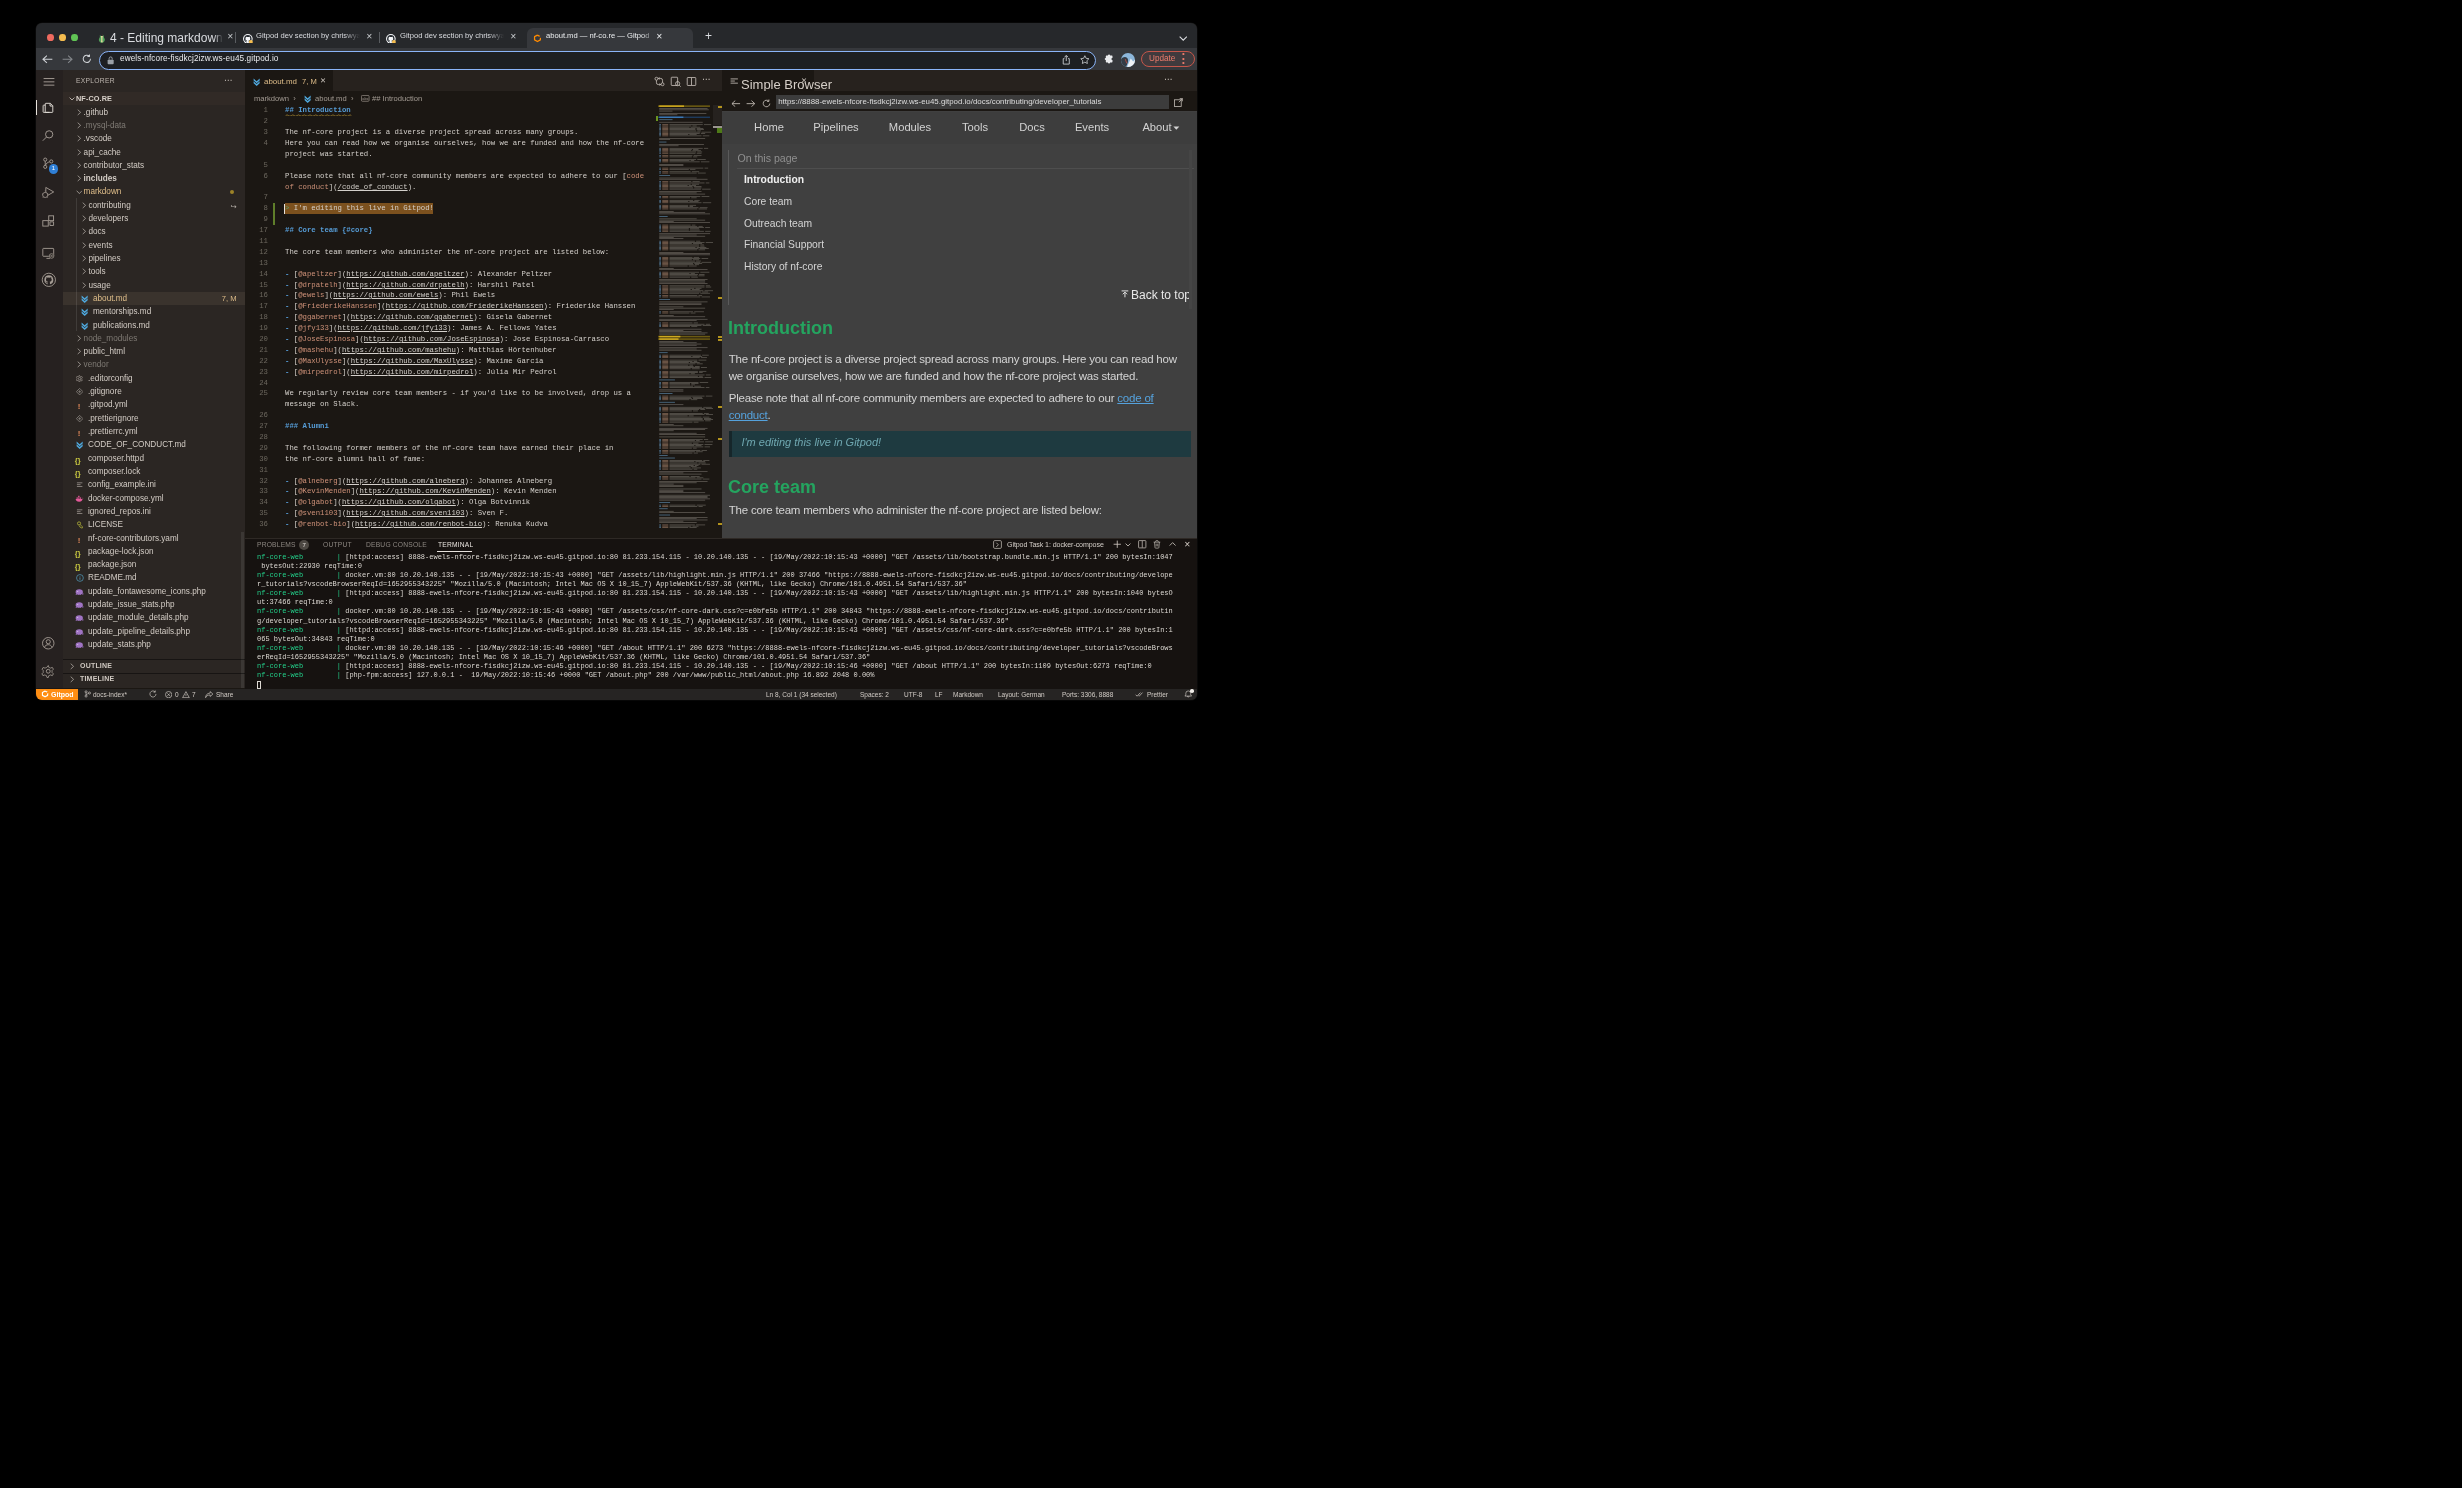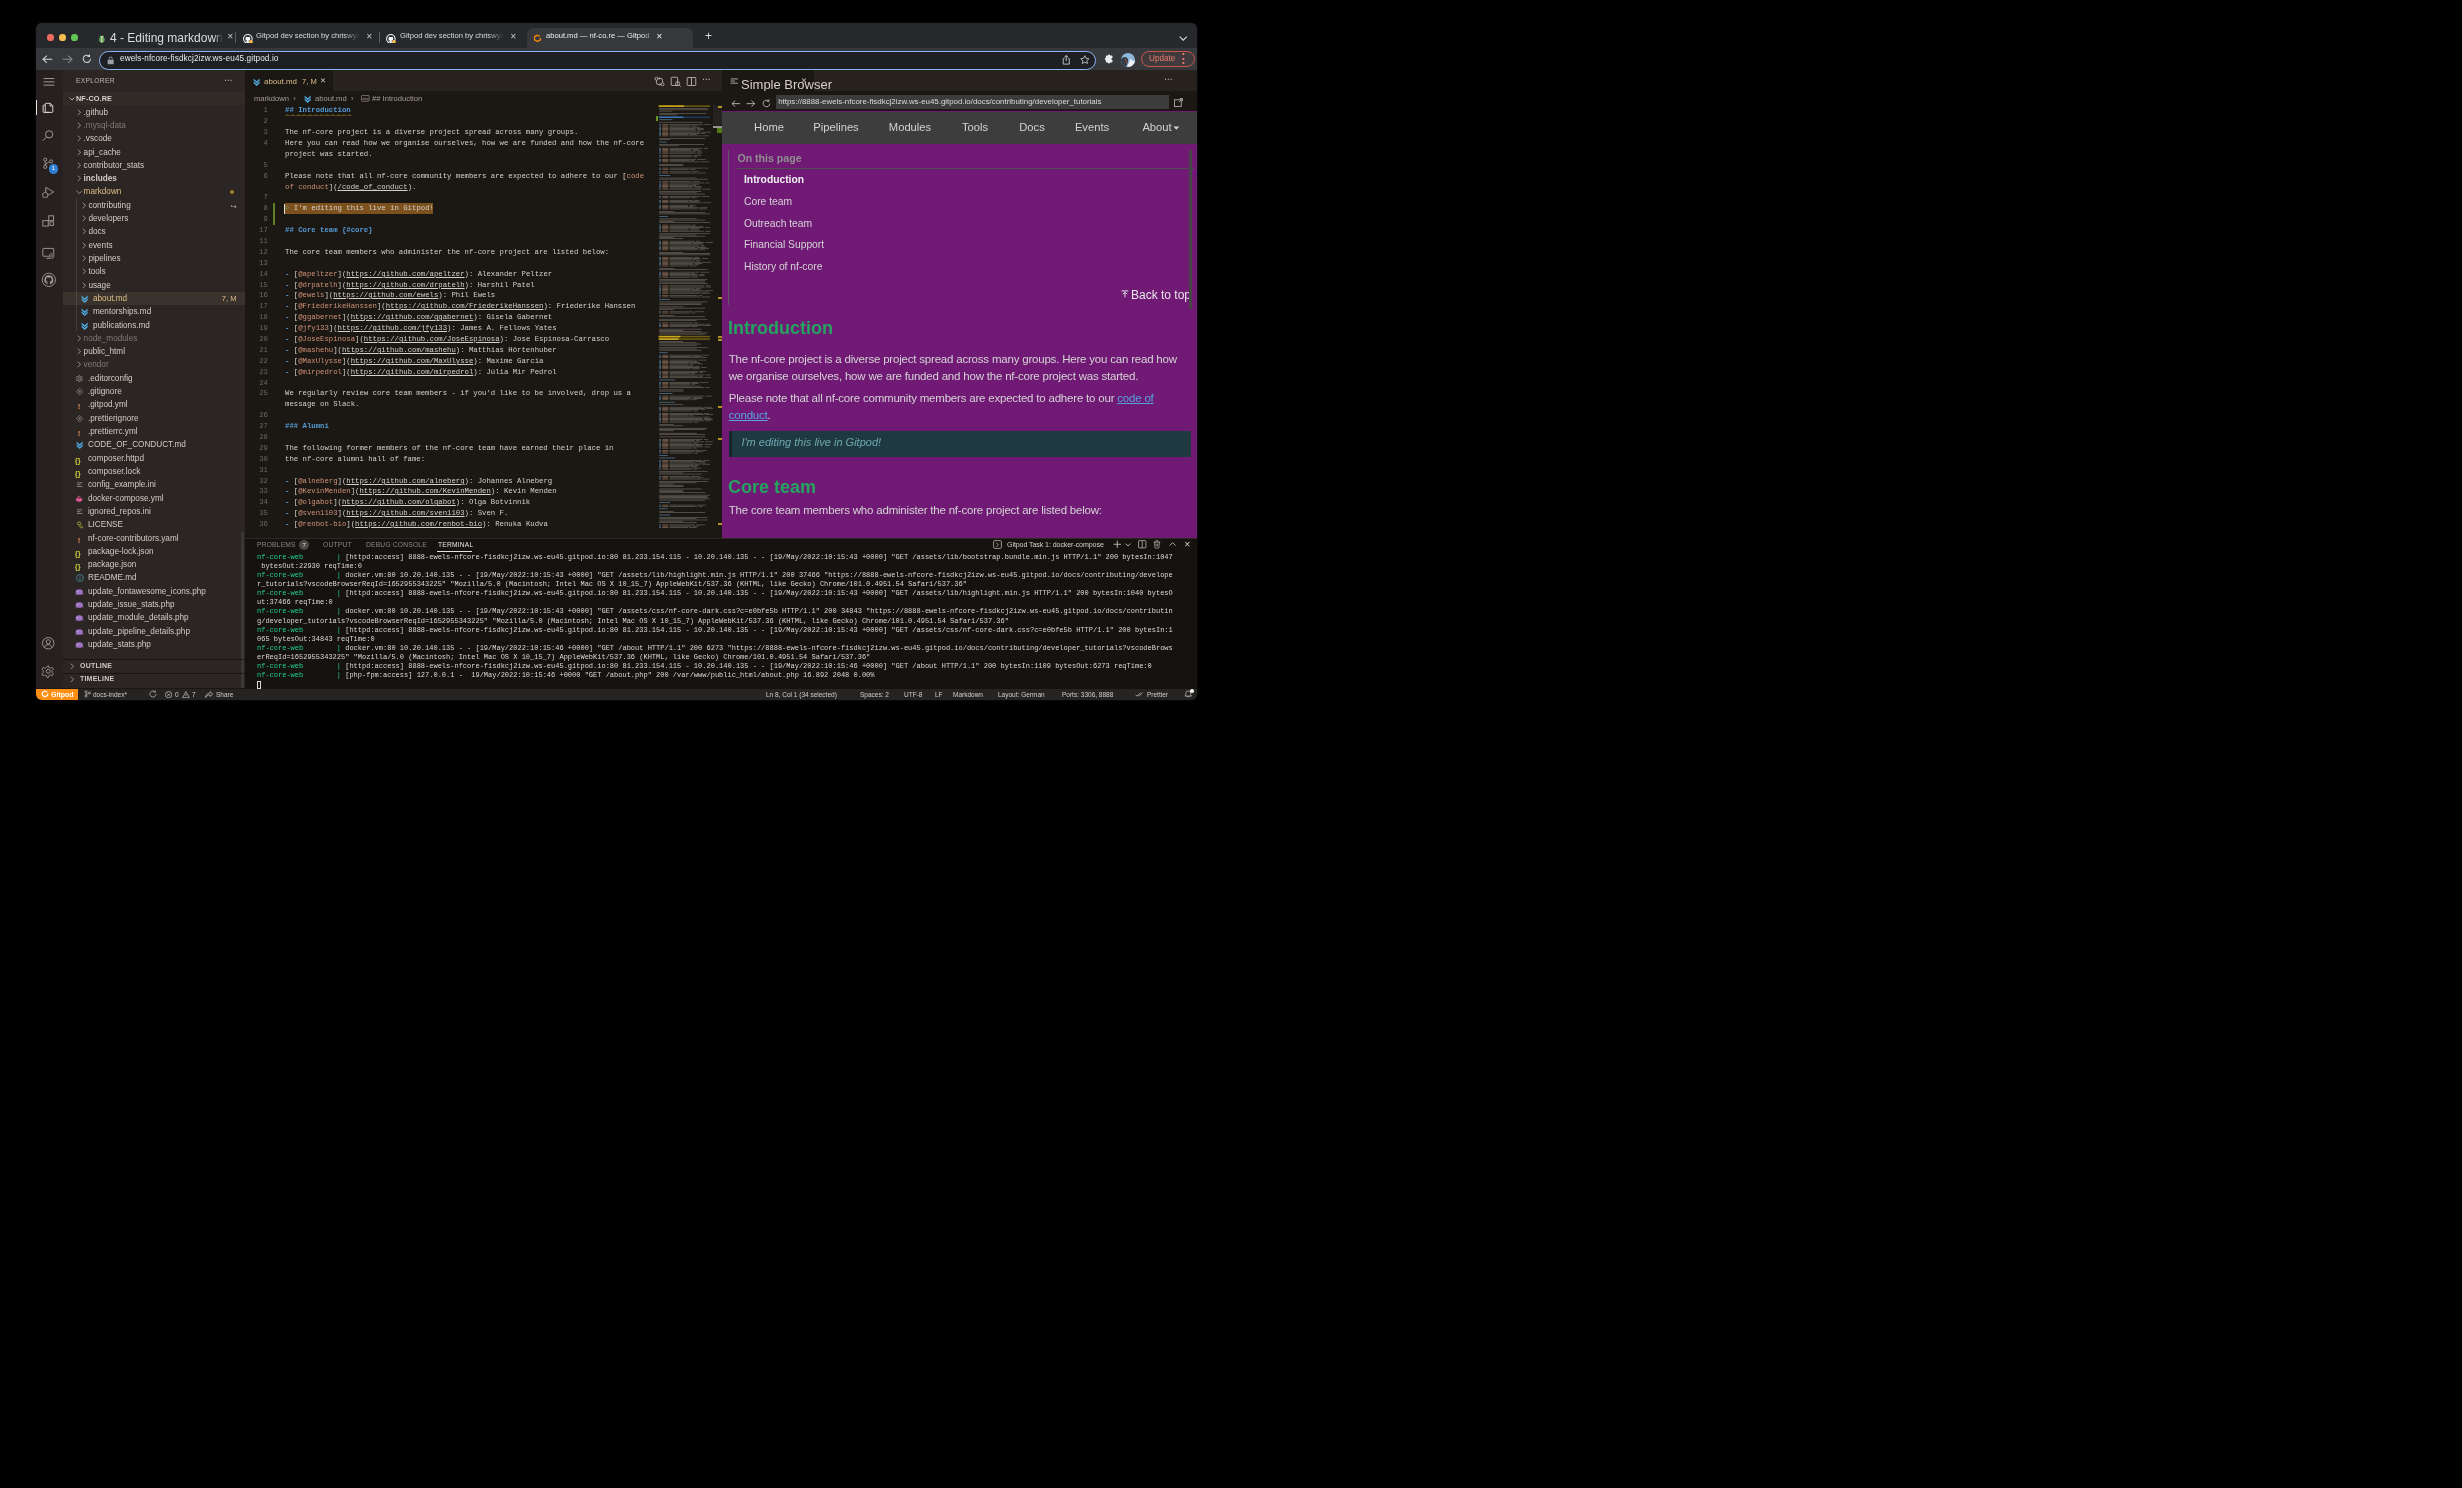--- a/index.html
+++ b/index.html
@@ -38,21 +38,21 @@
 .tb{color:#569cd6;font-weight:700}
 .ts{color:#ce9178}
 .tu{text-decoration:underline}
 .tq{color:#5aa06c}
 
 #rphead{position:absolute;left:686px;top:47px;width:475px;height:21px;background:#27221e}
 #rptab{position:absolute;left:686px;top:47px;width:92px;height:21px;background:#1b1713}
 #rptoolbar{position:absolute;left:686px;top:68px;width:475px;height:20px;background:#1b1713}
 #rpurl{position:absolute;left:740px;top:72px;width:393px;height:14.2px;background:#3c3c3c;color:#dcdcdc;
   font-size:7.9px;line-height:14.2px;white-space:nowrap;overflow:hidden}
-#webview{position:absolute;left:686px;top:88px;width:475px;height:427px;background:#701a75;overflow:hidden}
+#webview{position:absolute;left:686px;top:88px;width:475px;height:427px;background:#404040;overflow:hidden}
 
 #pgnav{position:absolute;left:0;top:1.2px;width:475px;height:32px;background:#3d3d3d}
 .pgnavi{position:absolute;top:0;height:32px;line-height:32px;font-size:11.2px;color:#d2d2d2}
 .toclink{position:absolute;left:22px;font-size:10.3px;color:#d4d4d4}
 .wpar{position:absolute;font-size:11.5px;line-height:16.6px;color:#d4d4d4;white-space:nowrap;letter-spacing:-0.2px}
 .wh1{position:absolute;font-size:18px;line-height:20.6px;font-weight:700;color:#24a45f}
 
 #panel{position:absolute;left:209px;top:515px;width:953px;height:151px;background:#161210;border-top:0.6px solid #2e2925}
 .ph{position:absolute;top:515px;height:13.3px;line-height:14px;font-size:6.7px;letter-spacing:0.2px;color:#8d8781;white-space:nowrap}
 .trml{position:absolute;font-family:"Liberation Mono",monospace;font-size:7px;line-height:9px;height:9px;white-space:pre;color:#ddd9d3}
@@ -1329,21 +1329,21 @@
       <div class="pgnavi" style="left:114px;transform:translateX(-50%)">Pipelines</div>
       <div class="pgnavi" style="left:188px;transform:translateX(-50%)">Modules</div>
       <div class="pgnavi" style="left:253px;transform:translateX(-50%)">Tools</div>
       <div class="pgnavi" style="left:310px;transform:translateX(-50%)">Docs</div>
       <div class="pgnavi" style="left:370px;transform:translateX(-50%)">Events</div>
       <div class="pgnavi" style="left:435px;transform:translateX(-50%)">About</div>
       <svg class="icx" style="left:451px;top:15px" width="6.7" height="4.2" viewBox="0 0 11 7" fill="none">
         <path d="M0.5 0.8 L5.5 6.2 L10.5 0.8 Z" fill="#d2d2d2"></path>
       </svg>
       <div class="abs" style="left:5.7px;top:39px;width:1.2px;height:155px;background:#5a5a5a"></div>
-      <div class="abs" style="left:15.4px;top:41px;font-size:10.6px;font-weight:700;color:#8f8f8f">On this page</div>
+      <div class="abs" style="left:15.4px;top:41px;font-size:10.6px;font-weight:400;color:#8f8f8f">On this page</div>
       <div class="abs" style="left:15.4px;top:57px;width:457px;height:0.6px;background:#4e4e4e"></div>
       <div class="toclink" style="top:68px;font-weight:700;color:#efefef;transform:translateY(-50%)">Introduction</div>
       <div class="toclink" style="top:90px;transform:translateY(-50%)">Core team</div>
       <div class="toclink" style="top:112px;transform:translateY(-50%)">Outreach team</div>
       <div class="toclink" style="top:133px;transform:translateY(-50%)">Financial Support</div>
       <div class="toclink" style="top:155px;transform:translateY(-50%)">History of nf-core</div>
       <svg class="icx" style="left:399px;top:179px" width="7.9" height="7.9" viewBox="0 0 13 13" fill="none">
         <path d="M1 1.5 h11 M6.5 4 v8 M3 7 l3.5-3.5 3.5 3.5" stroke="#e8e8e8" stroke-width="1.6"></path>
       </svg>
       <div class="abs" style="left:409px;top:177px;font-size:12px;color:#e8e8e8;">Back to top</div>

